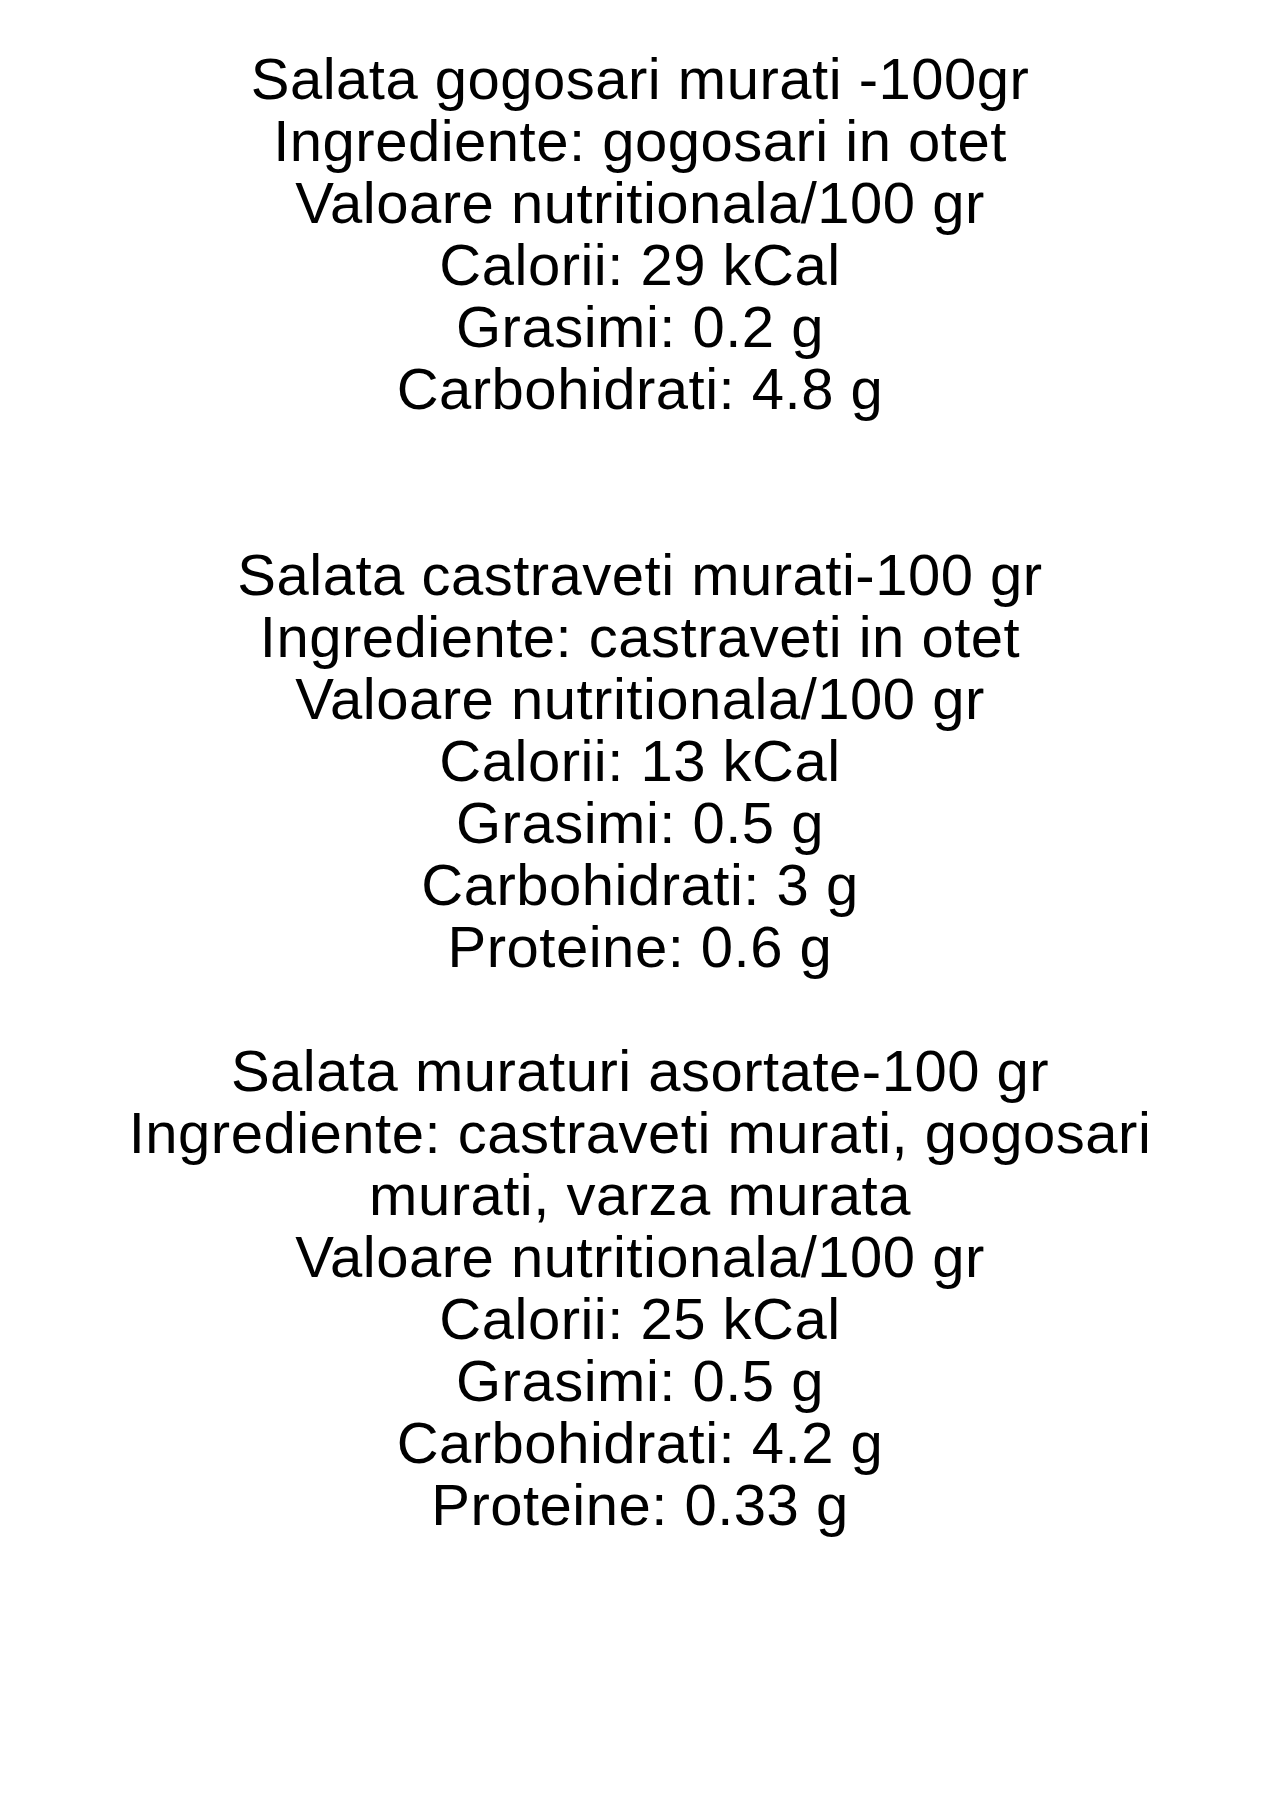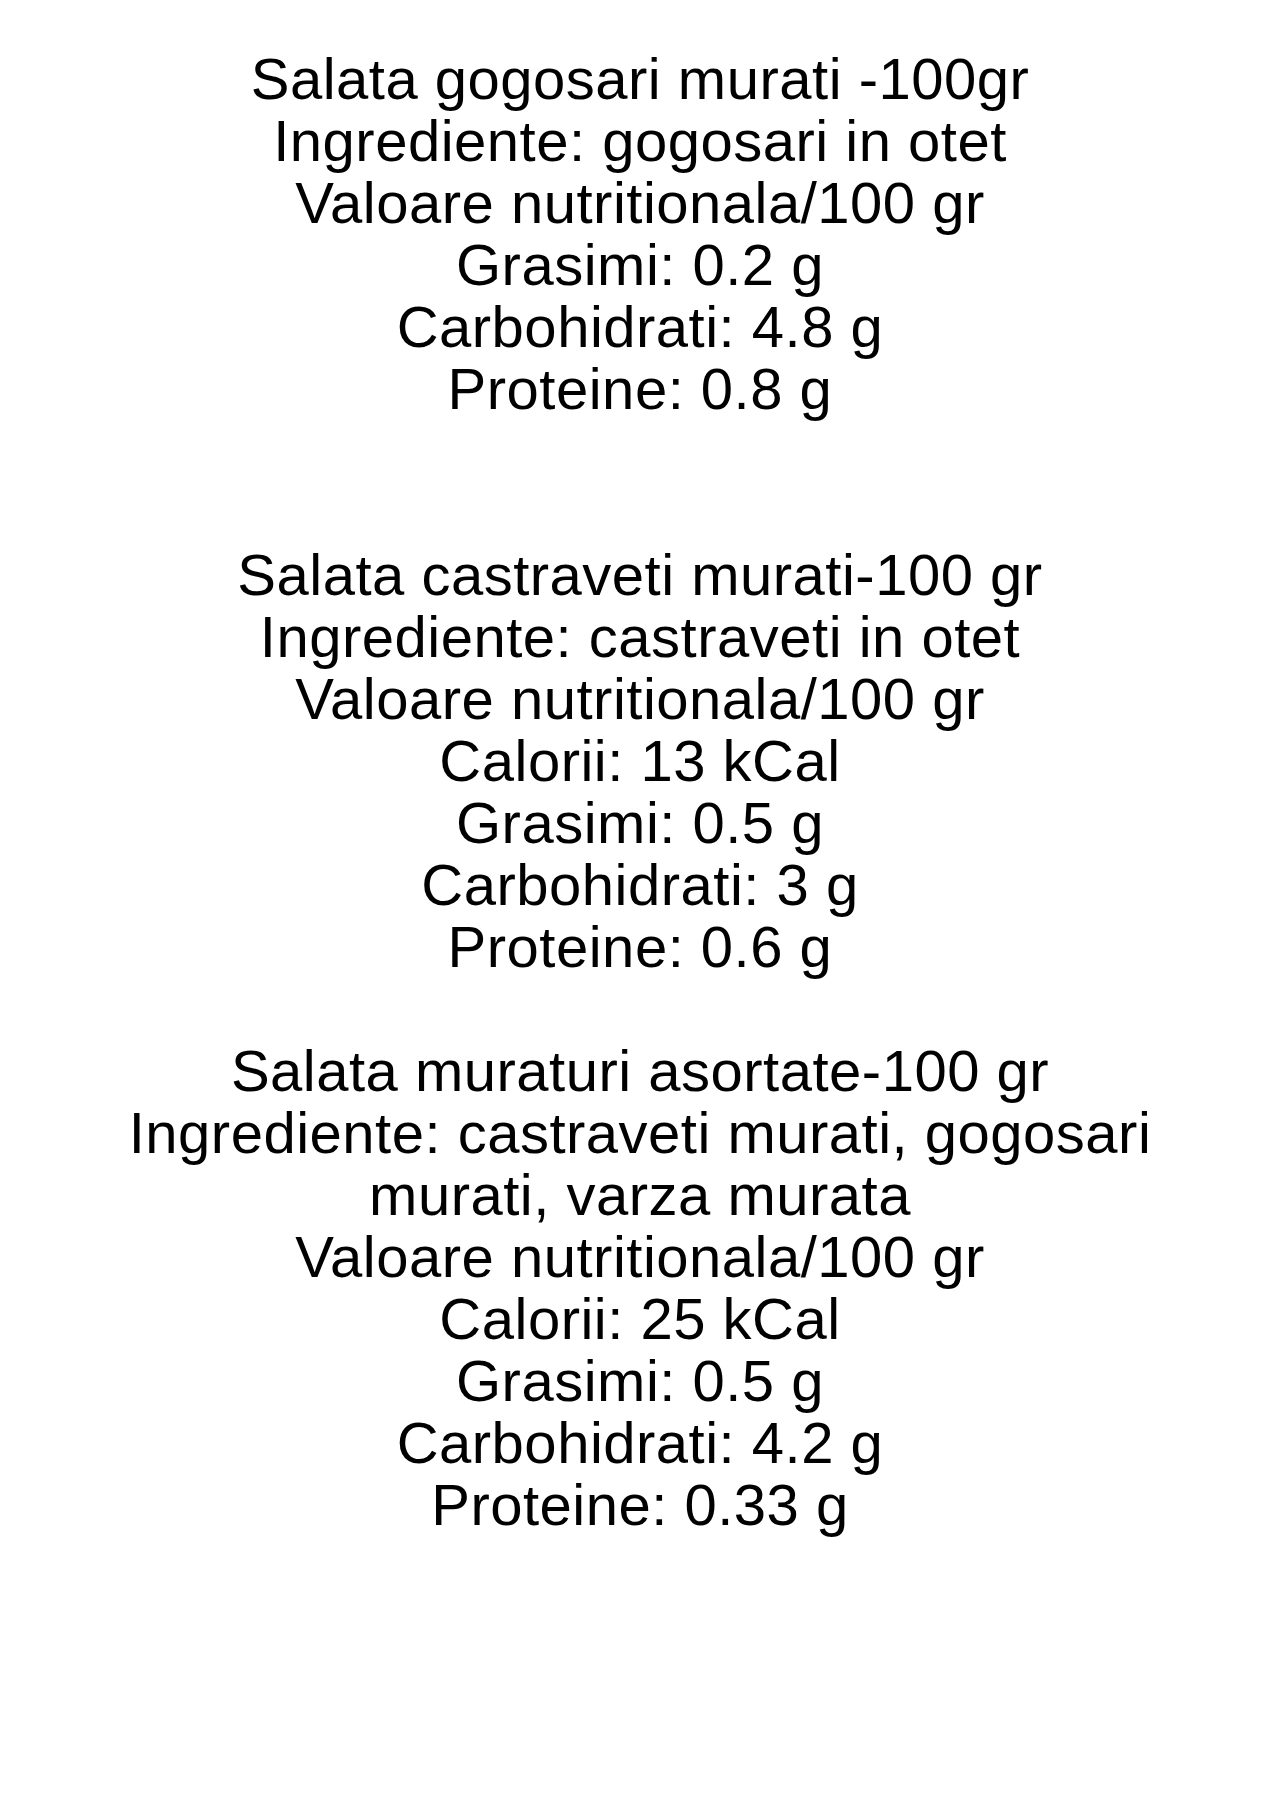--- a/index.html
+++ b/index.html
@@ -36,23 +36,23 @@
 </style>
 </head>
 <body>
 
 <div class="page">
 
   <section class="product gap-large">
     <div class="line">Salata gogosari murati -100gr</div>
     <div class="line">Ingrediente: gogosari in otet</div>
     <div class="line">Valoare nutritionala/100 gr</div>
+    <div class="line">Calorii: 29 kCal</div>
     <div class="line">Grasimi: 0.2 g</div>
     <div class="line">Carbohidrati: 4.8 g</div>
-    <div class="line">Proteine: 0.8 g</div>
   </section>
 
   <section class="product gap-small">
     <div class="line">Salata castraveti murati-100 gr</div>
     <div class="line">Ingrediente: castraveti in otet</div>
     <div class="line">Valoare nutritionala/100 gr</div>
     <div class="line">Calorii: 13 kCal</div>
     <div class="line">Grasimi: 0.5 g</div>
     <div class="line">Carbohidrati: 3 g</div>
     <div class="line">Proteine: 0.6 g</div>

